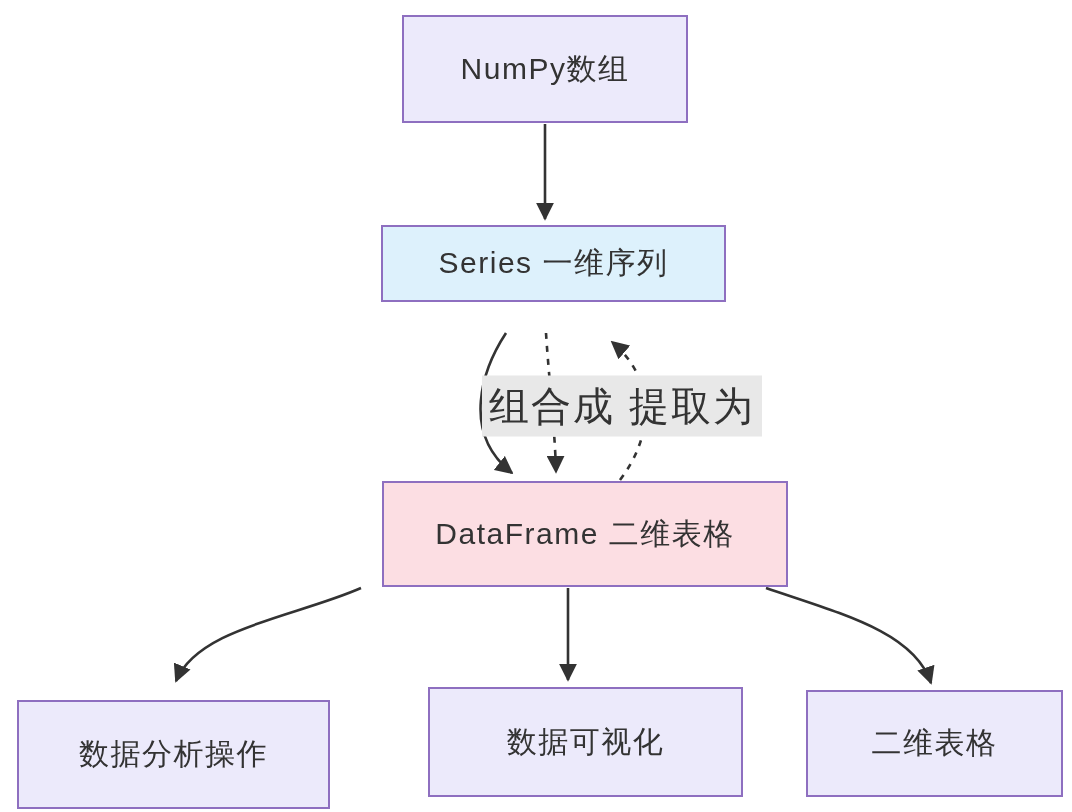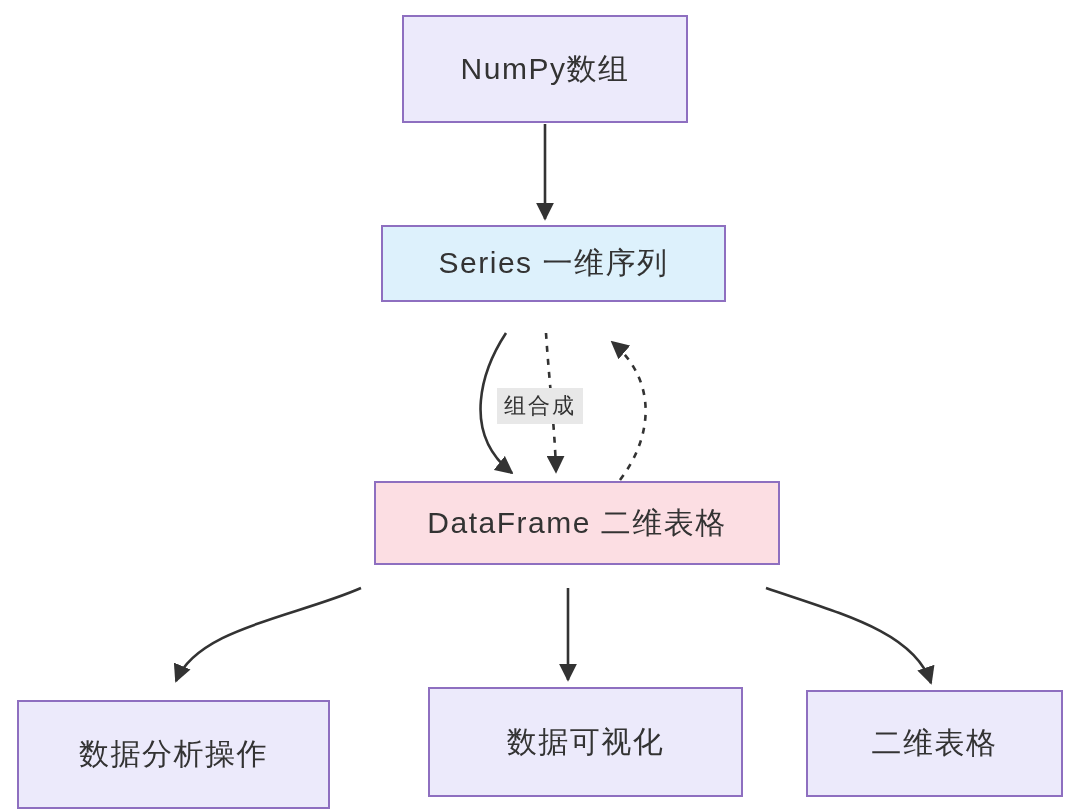--- a/index.html
+++ b/index.html
@@ -49,34 +49,35 @@
     letter-spacing: 1.5px;
     text-align: right;
     white-space: nowrap;
   }
   .fill-lavender { background: var(--lavender-fill, #ECEAFB); }
   .fill-blue     { background: var(--blue-fill, #DDF1FC); }
   .fill-pink     { background: var(--pink-fill, #FCDEE3); }
 
   .node-numpy        { left: 402px; top: 15px;  width: 286px; height: 108px; }
   .node-series       { left: 373px; top: 225px; width: 345px; height: 77px; margin-left: 8px; }
-  .node-dataframe    { left: 374px; top: 481px; width: 406px; height: 84px; }
+  .node-dataframe    { left: 382px; top: 481px; width: 406px; height: 106px; }
   .node-analysis     { left: 17px;  top: 700px; width: 313px; height: 109px; }
   .node-visualization{ left: 428px; top: 687px; width: 315px; height: 110px; }
   .node-ml           { left: 806px; top: 690px; width: 257px; height: 107px; }
 
   .edge-label {
     position: absolute;
     transform: translate(-50%, -50%);
     background: var(--edge-label-bg, #E8E8E8);
     color: var(--text, #333333);
-    font-size: 22px;
+    font-size: 40px;
     letter-spacing: 2px;
     padding: 3px 7px;
     white-space: nowrap;
+    margin-left: 12px;
   }
   .edge-label-combine { left: 540px; top: 406px; }
   .edge-label-extract { left: 680px; top: 406px; }
 </style>
 </head>
 <body>
 
 <div class="canvas">
 
   <svg class="edges-svg" viewBox="0 0 1072 812" xmlns="http://www.w3.org/2000/svg">
@@ -113,14 +114,15 @@
   <div class="node node-visualization fill-lavender">
     <span>数据可视化</span>
   </div>
 
   <div class="node node-ml fill-lavender">
     <span>二维表格</span>
   </div>
 
   <div class="edge-label edge-label-combine">组合成</div>
 
+  <div class="edge-label edge-label-extract">提取为</div>
 
 </div>
 
 </body></html>

